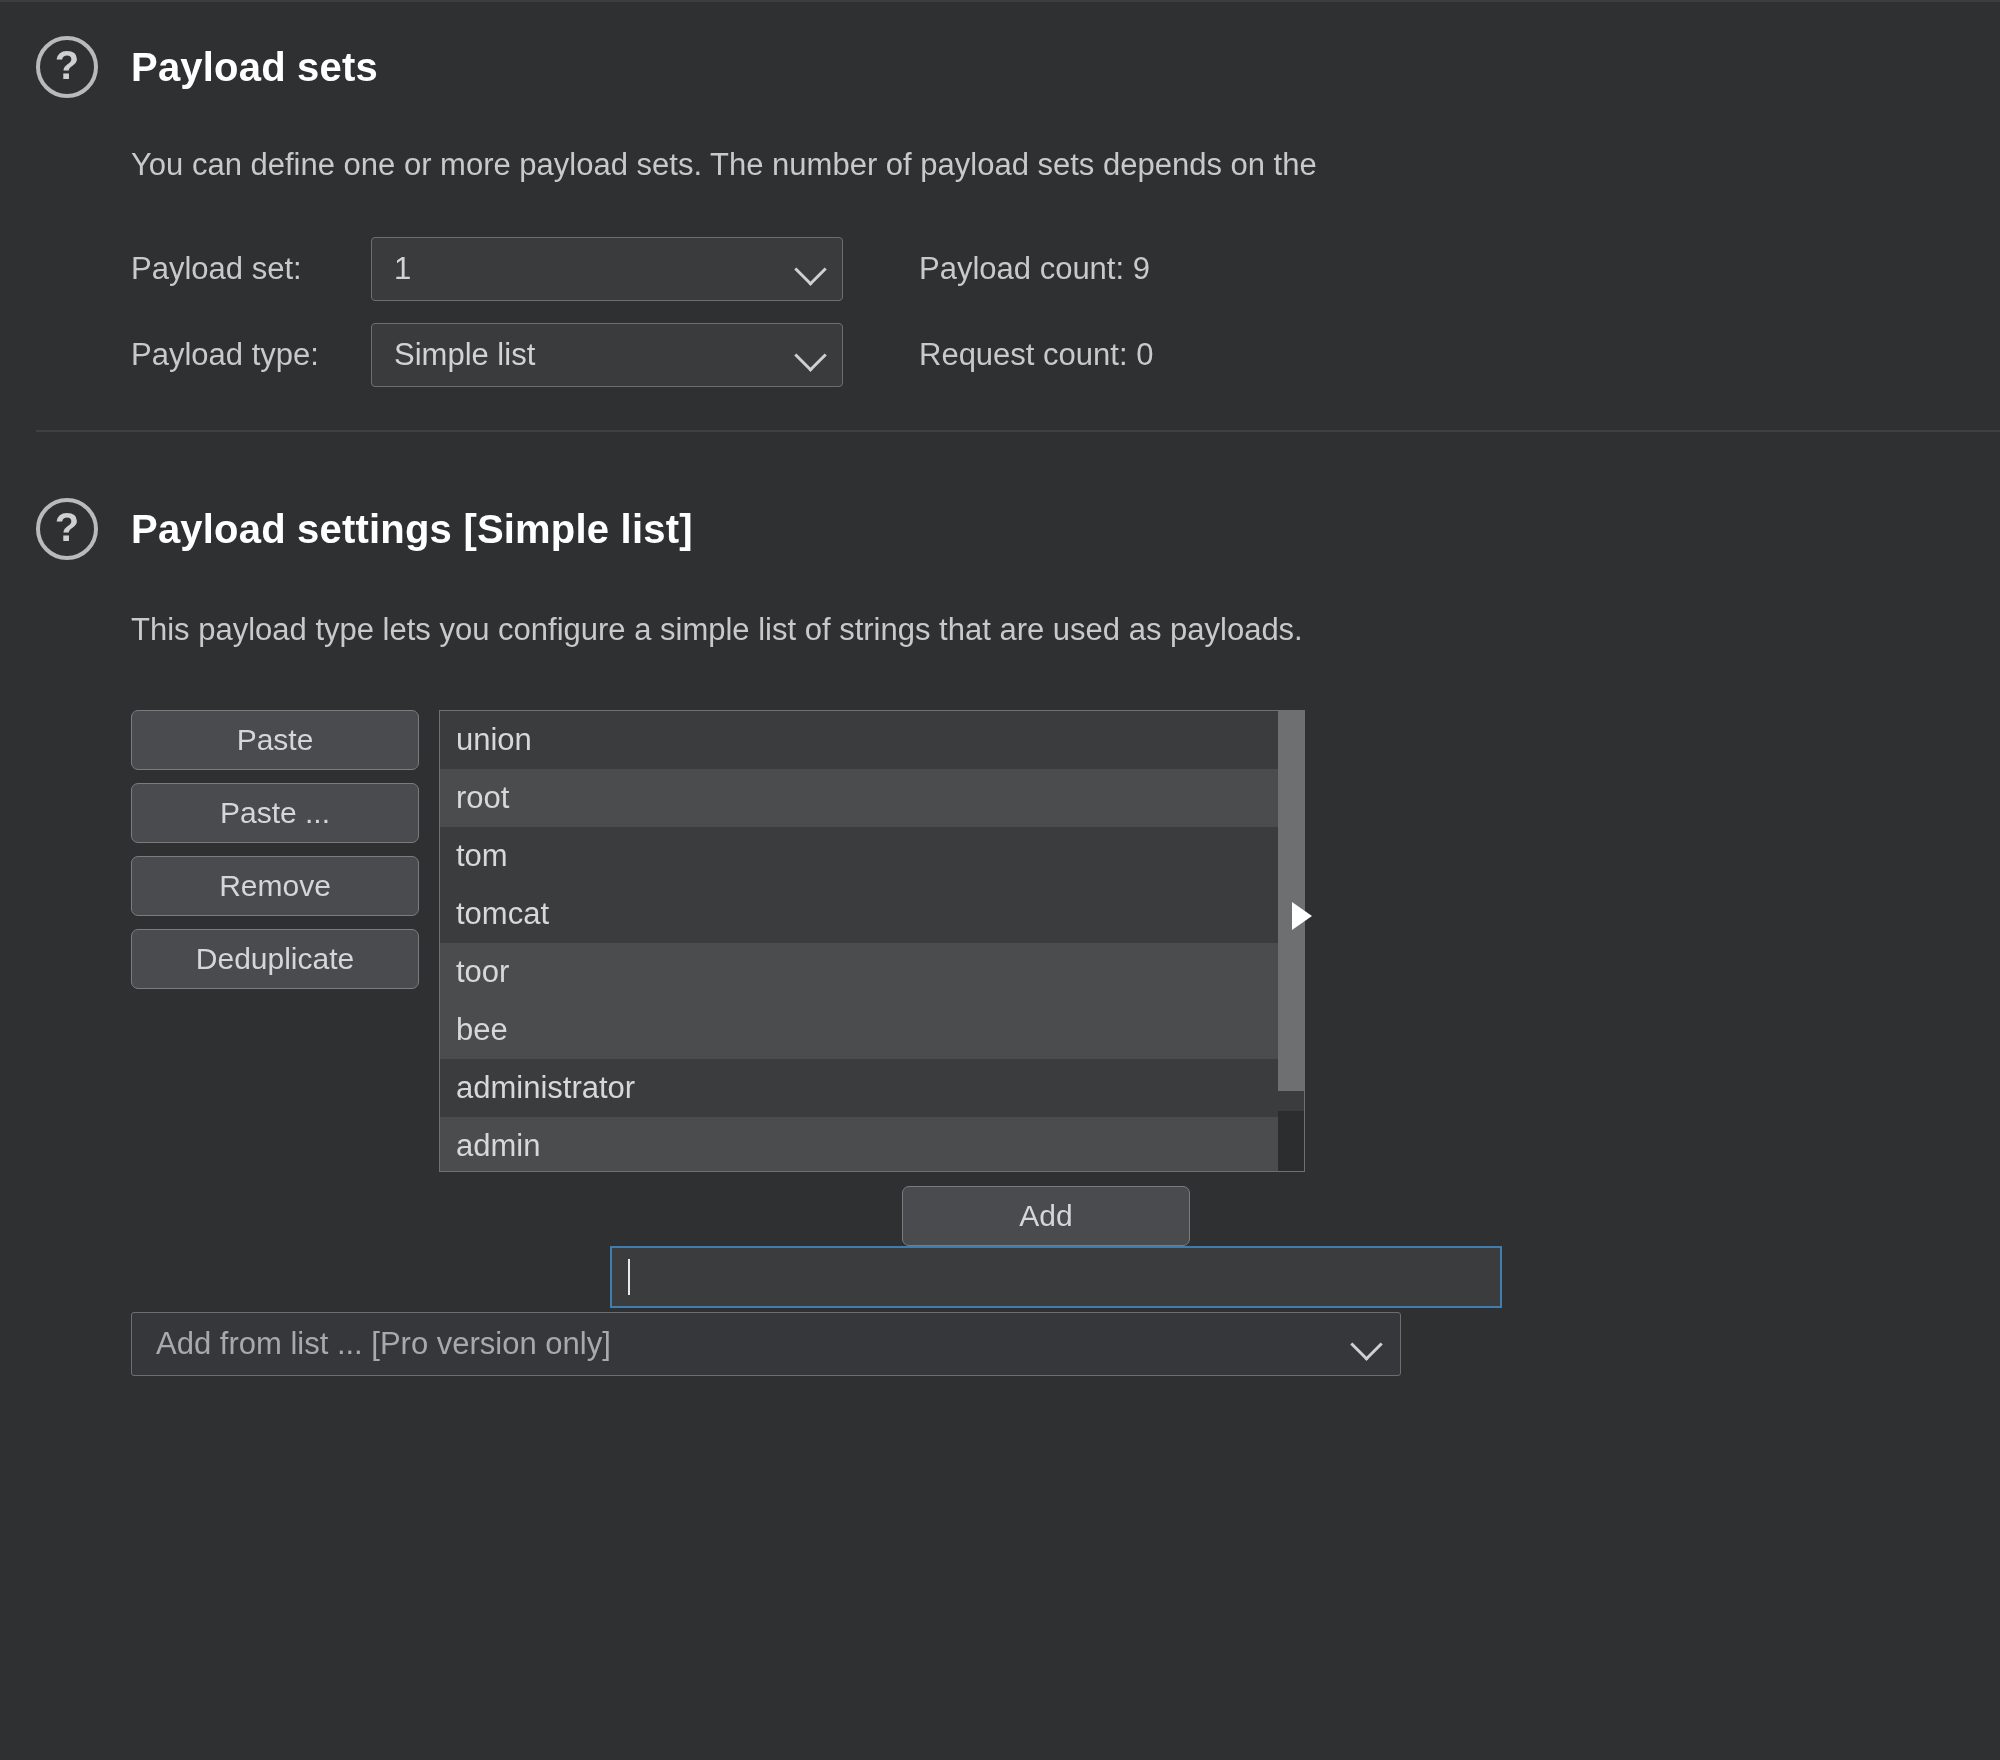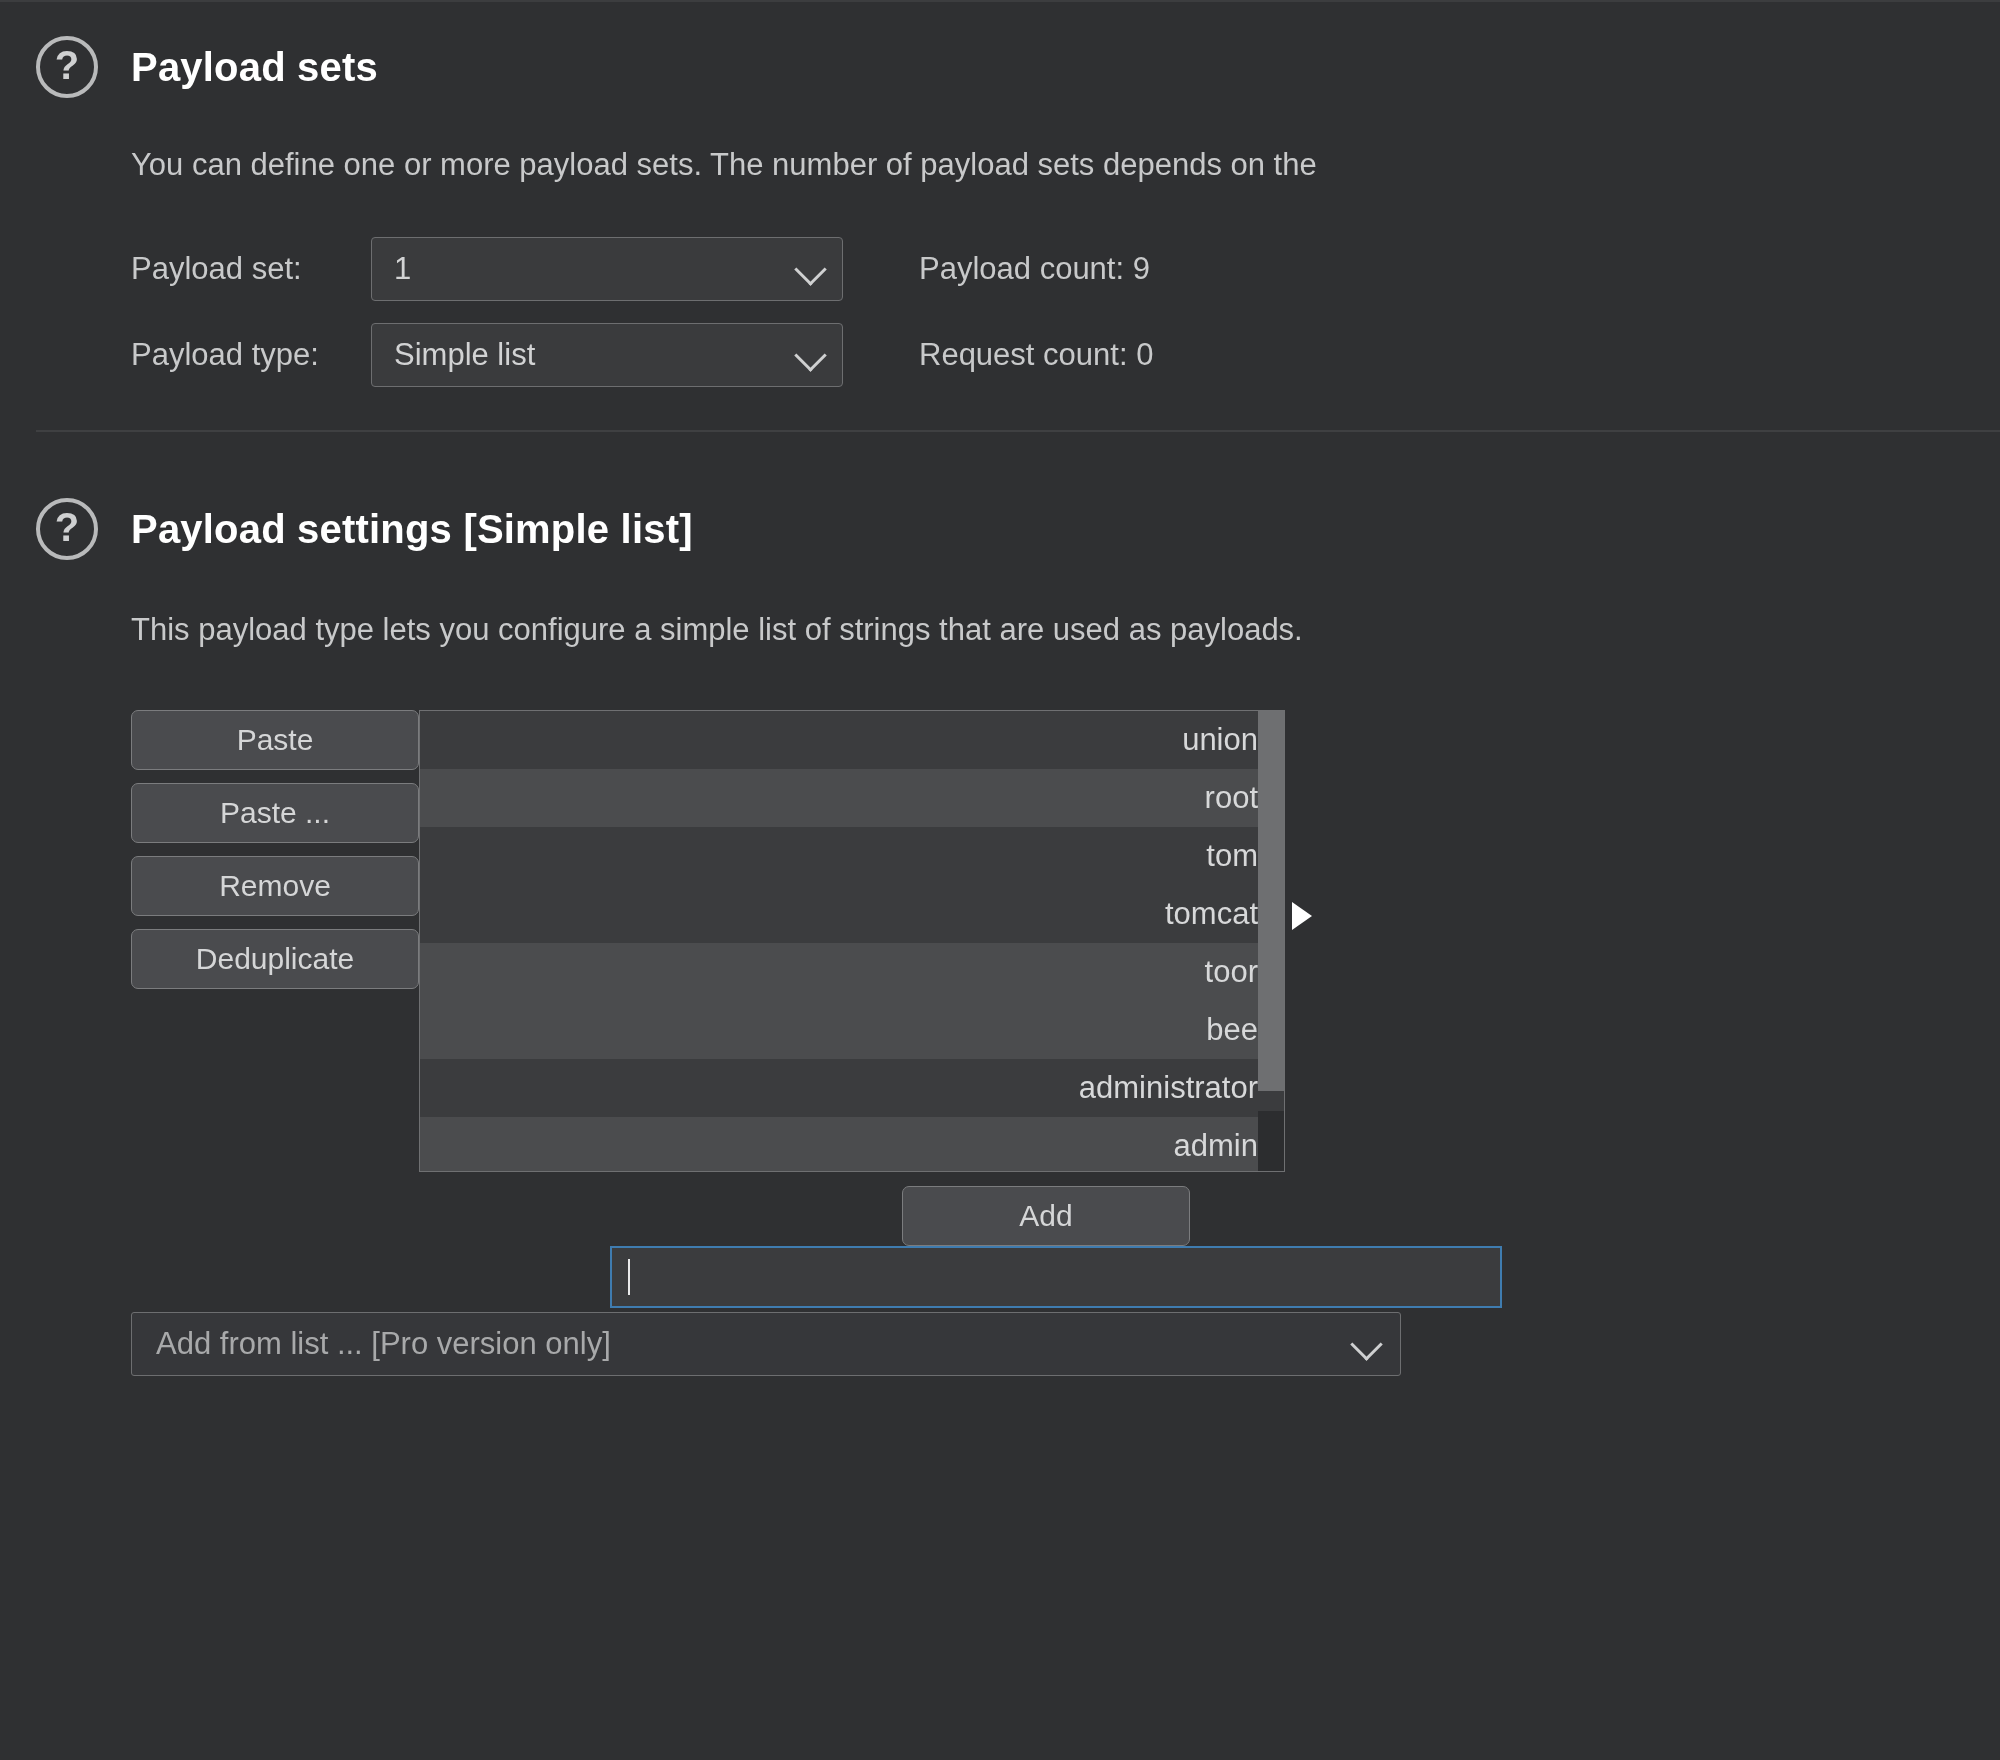--- a/index.html
+++ b/index.html
@@ -158,21 +158,20 @@
   
   .editor {
     margin-top: 62px;
     margin-left: 95px;
     position: relative;
     width: 1830px;
   }
   .editor-top {
     display: flex;
     align-items: flex-start;
-    text-align: right;
   }
   .btn-col {
     display: flex;
     flex-direction: column;
     gap: 13px;
     width: 288px;
     flex: 0 0 auto;
   }
   .btn {
     height: 60px;
@@ -182,20 +181,21 @@
     box-sizing: border-box;
     display: flex;
     align-items: center;
     justify-content: center;
     font-size: 30px;
     color: #d5d6d7;
     user-select: none;
   }
 
   .list-wrap {
+    margin-left: 20px;
     width: 866px;
     height: 462px;
     background: #737373;
     border: 1px solid #6f7072;
     box-sizing: border-box;
     position: relative;
     overflow: hidden;
     flex: 0 0 auto;
   }
   .list-inner {

